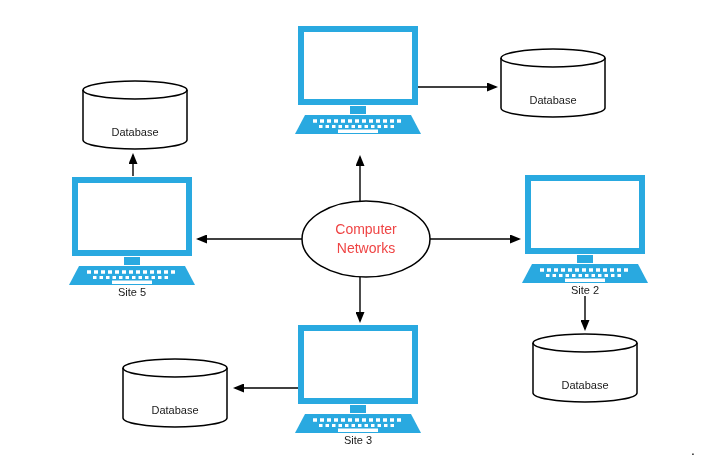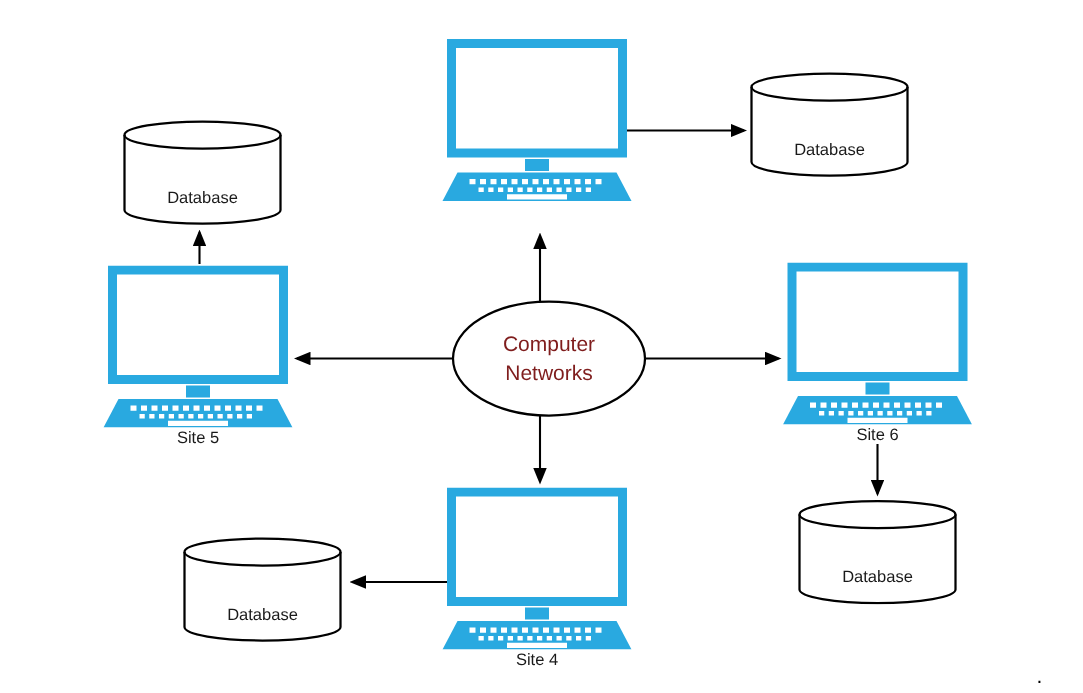--- a/index.html
+++ b/index.html
@@ -48,21 +48,21 @@
   .center-label {
     position: absolute;
     left: 0; top: 0;
     width: 130px; height: 78px;
     display: flex;
     align-items: center;
     justify-content: center;
     text-align: center;
     font-size: 14px;
     line-height: 1.35;
-    color: #7f1d1d;
+    color: #ef4444;
   }
   .center-label span { display: inline-block; width: 84px; }
   .stray {
     position: absolute;
     left: 691px;
     top: 442px;
     font-size: 14px;
     color: #000;
   }
 </style>
@@ -103,34 +103,34 @@
     <svg width="130" height="108" viewBox="0 0 130 108">
       <rect x="5" y="0" width="120" height="79" fill="var(--computer)"></rect>
       <rect x="11" y="6" width="108" height="67" fill="#fff"></rect>
       <rect x="57" y="80" width="16" height="8" fill="var(--computer)"></rect>
       <polygon points="12,89 118,89 128,108 2,108" fill="var(--computer)"></polygon>
       <line x1="20" y1="95" x2="110" y2="95" stroke="#fff" stroke-width="3.5" stroke-dasharray="4 3"></line>
       <line x1="26" y1="100.5" x2="104" y2="100.5" stroke="#fff" stroke-width="3" stroke-dasharray="3.5 3"></line>
       <rect x="45" y="103.5" width="40" height="3.5" fill="#fff"></rect>
     </svg>
   </div>
-  <div class="site-label" style="left:520px; top:283px;">Site 6</div>
+  <div class="site-label" style="left:520px; top:283px;">Site 2</div>
 
   <div class="node" style="left:293px; top:325px;">
     <svg width="130" height="108" viewBox="0 0 130 108">
       <rect x="5" y="0" width="120" height="79" fill="var(--computer)"></rect>
       <rect x="11" y="6" width="108" height="67" fill="#fff"></rect>
       <rect x="57" y="80" width="16" height="8" fill="var(--computer)"></rect>
       <polygon points="12,89 118,89 128,108 2,108" fill="var(--computer)"></polygon>
       <line x1="20" y1="95" x2="110" y2="95" stroke="#fff" stroke-width="3.5" stroke-dasharray="4 3"></line>
       <line x1="26" y1="100.5" x2="104" y2="100.5" stroke="#fff" stroke-width="3" stroke-dasharray="3.5 3"></line>
       <rect x="45" y="103.5" width="40" height="3.5" fill="#fff"></rect>
     </svg>
   </div>
-  <div class="site-label" style="left:293px; top:433px;">Site 4</div>
+  <div class="site-label" style="left:293px; top:433px;">Site 3</div>
 
   <div class="node" style="left:67px; top:177px;">
     <svg width="130" height="108" viewBox="0 0 130 108">
       <rect x="5" y="0" width="120" height="79" fill="var(--computer)"></rect>
       <rect x="11" y="6" width="108" height="67" fill="#fff"></rect>
       <rect x="57" y="80" width="16" height="8" fill="var(--computer)"></rect>
       <polygon points="12,89 118,89 128,108 2,108" fill="var(--computer)"></polygon>
       <line x1="20" y1="95" x2="110" y2="95" stroke="#fff" stroke-width="3.5" stroke-dasharray="4 3"></line>
       <line x1="26" y1="100.5" x2="104" y2="100.5" stroke="#fff" stroke-width="3" stroke-dasharray="3.5 3"></line>
       <rect x="45" y="103.5" width="40" height="3.5" fill="#fff"></rect>

